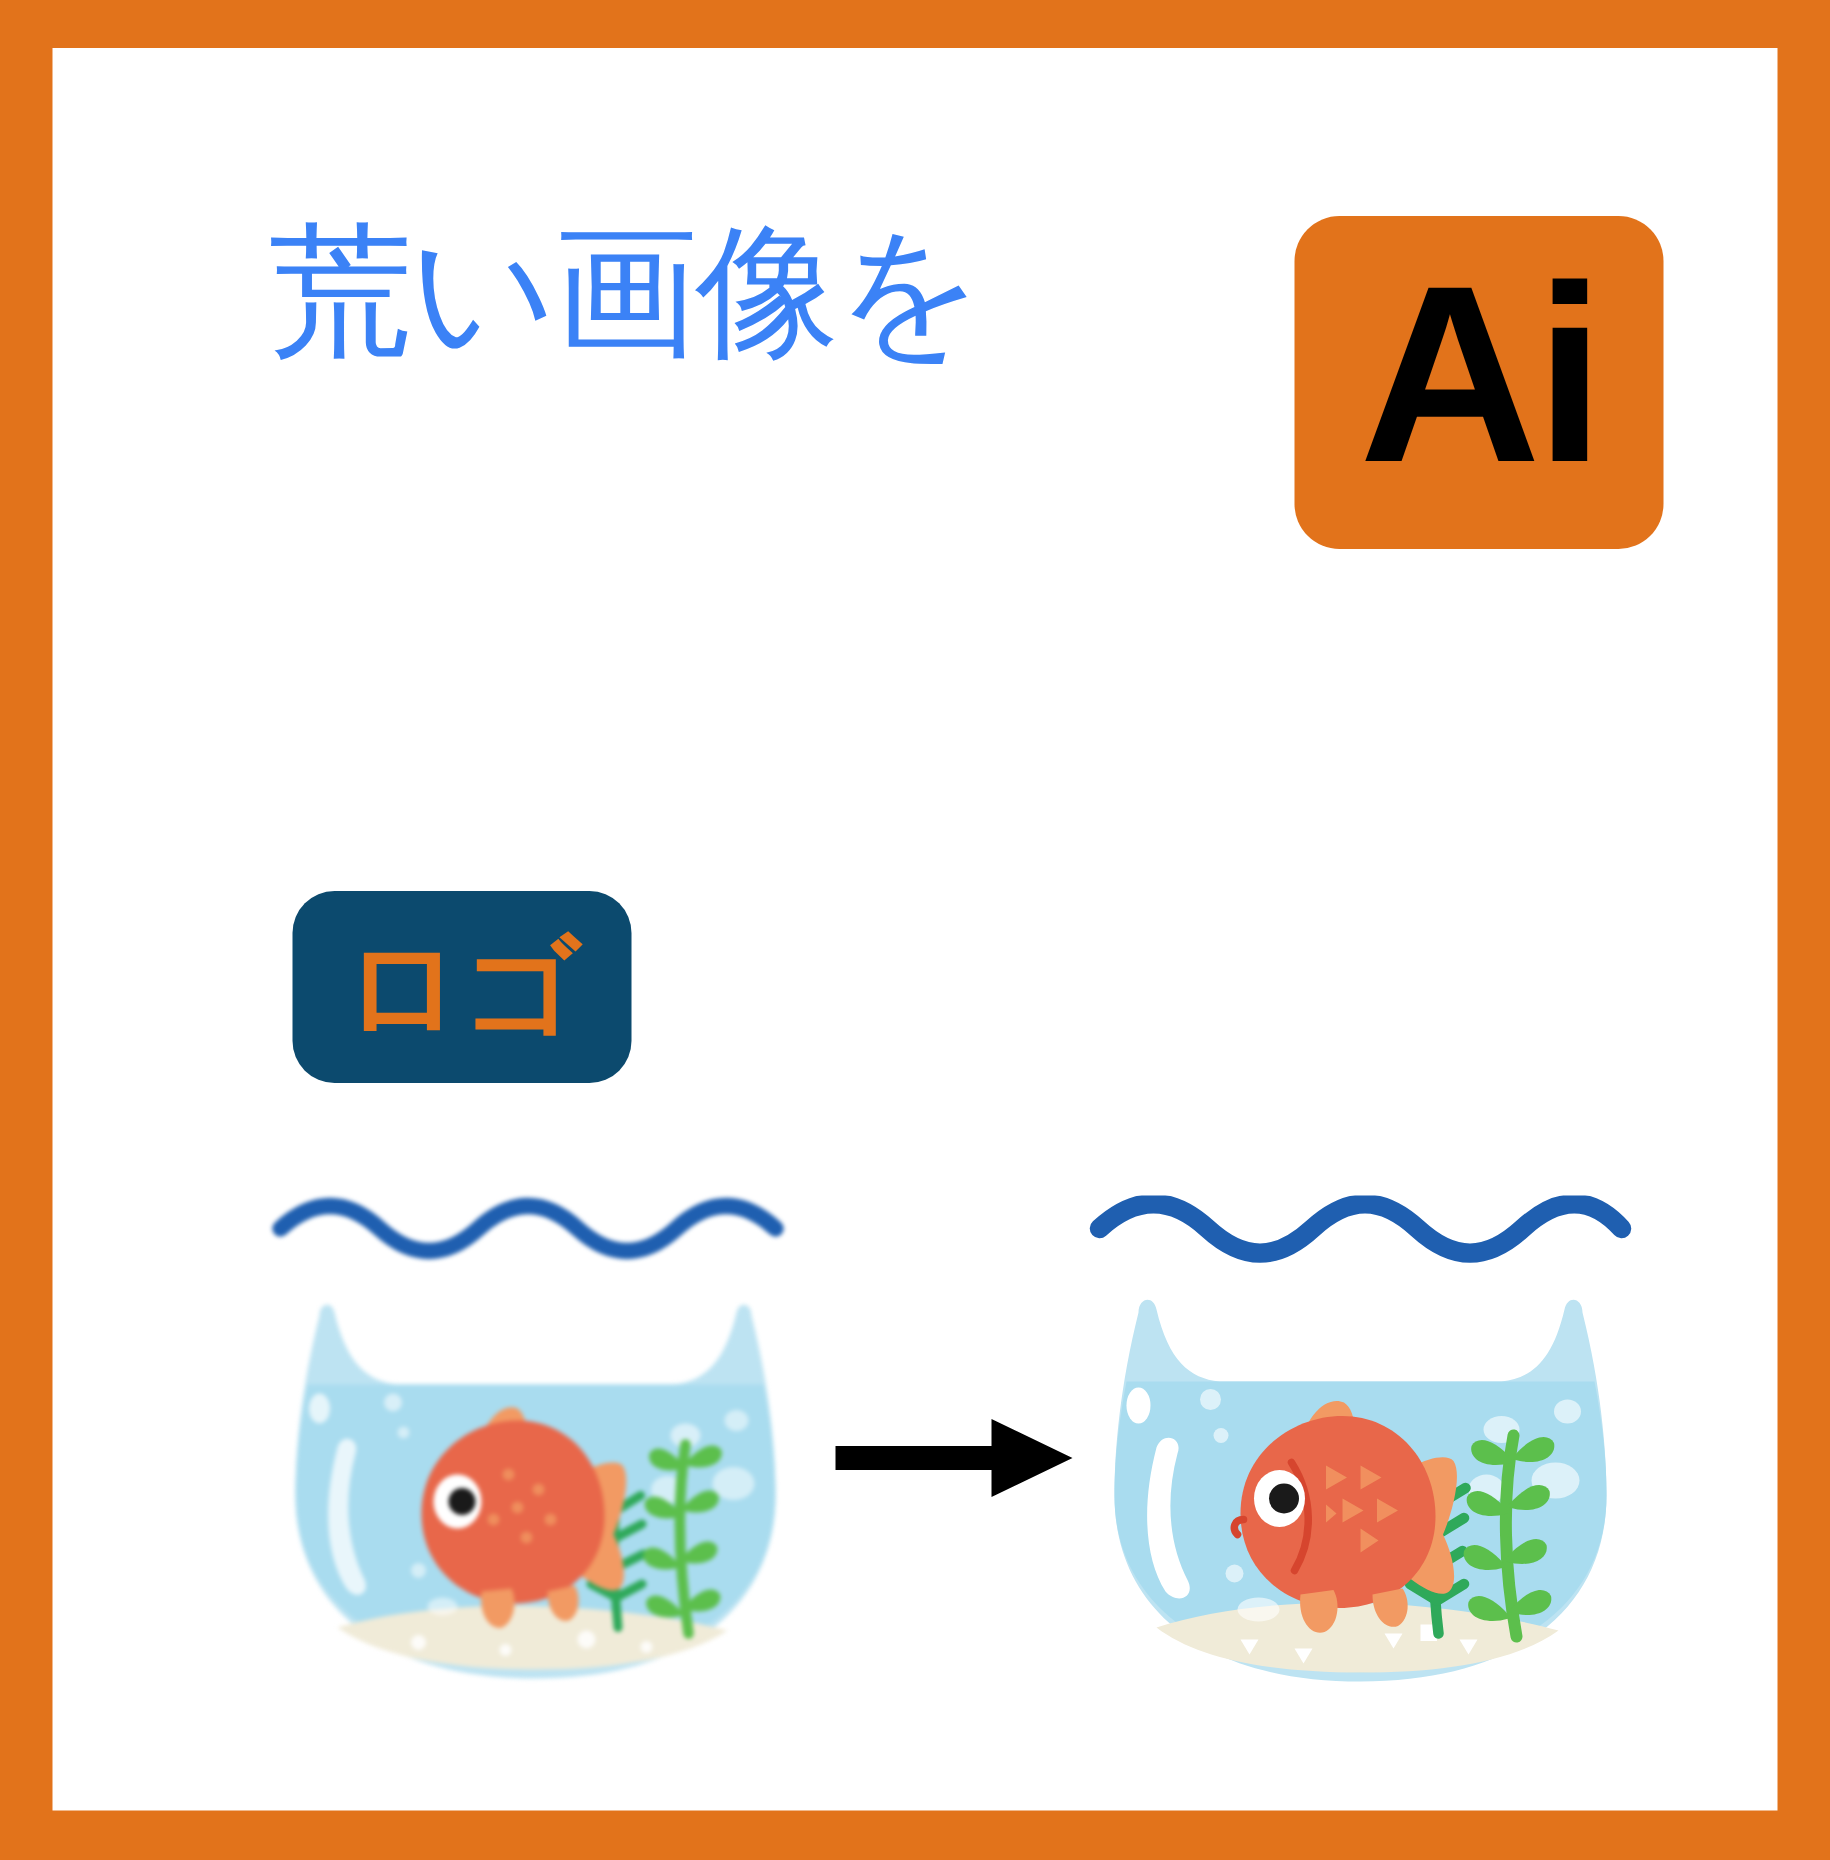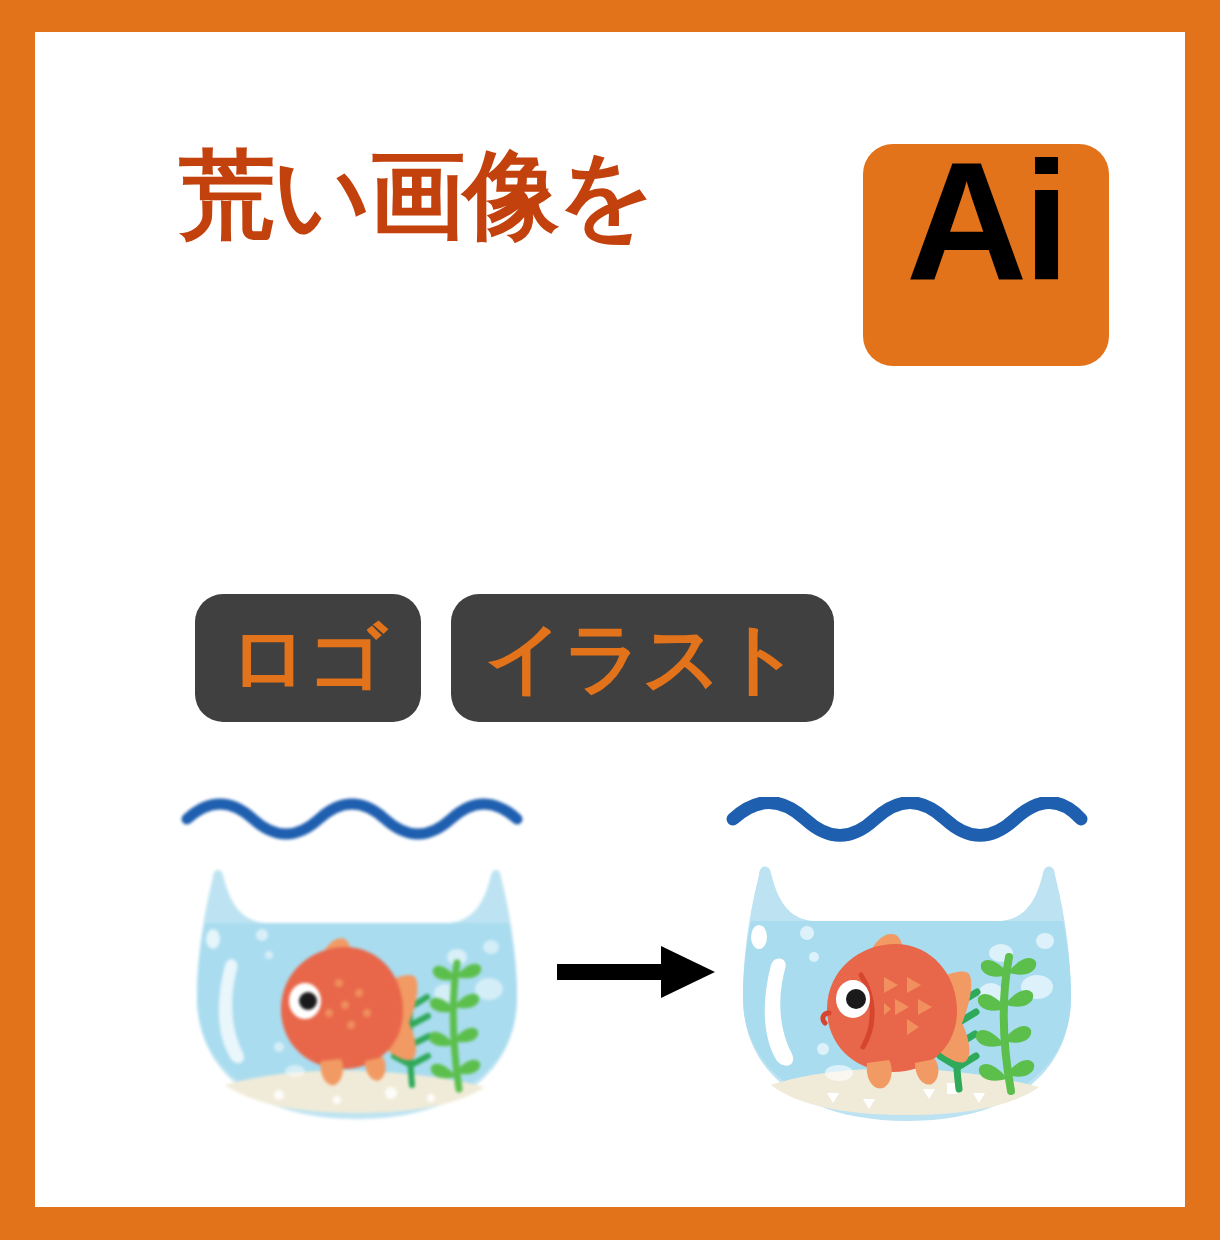--- a/index.html
+++ b/index.html
@@ -31,22 +31,22 @@
 
   
   .headline {
     position: absolute;
     left: 144px;
     top: 104px;
     width: 900px;
   }
 
   .headline-line {
-    color: #c2410c;
-    font-weight: 700;
+    color: #3b82f6;
+    font-weight: 400;
     letter-spacing: -0.5px;
     white-space: nowrap;
   }
 
   .line-jp-1 {
     font-size: 96px;
     line-height: 118px;
     letter-spacing: -2px;
   }
 
@@ -66,20 +66,21 @@
   
   .ai-badge {
     position: absolute;
     left: 828px;
     top: 112px;
     width: 246px;
     height: 222px;
     background: #E2731B;
     border-radius: 30px;
     display: flex;
+    align-items: center;
     justify-content: center;
   }
 
   .ai-badge-label {
     color: #000000;
     font-size: 168px;
     line-height: 168px;
     font-weight: 700;
     letter-spacing: -4px;
     transform: translateY(-6px);
@@ -89,21 +90,21 @@
   .tag-row {
     position: absolute;
     left: 160px;
     top: 562px;
     display: flex;
     gap: 30px;
     align-items: flex-start;
   }
 
   .tag-pill {
-    background: #404040;
+    background: #0c4a6e;
     border-radius: 28px;
     height: 128px;
     display: flex;
     align-items: center;
     justify-content: flex-start;
     padding: 0 34px;
   }
 
   .tag-pill-label {
     color: #E2731B;
@@ -153,23 +154,20 @@
       <div class="headline-line line-jp-1">荒い画像を</div>
     </div>
 
     <div class="ai-badge">
       <span class="ai-badge-label">Ai</span>
     </div>
 
     <div class="tag-row">
       <div class="tag-pill">
         <span class="tag-pill-label">ロゴ</span>
-      </div>
-      <div class="tag-pill">
-        <span class="tag-pill-label">イラスト</span>
       </div>
     </div>
 
     <div class="illustration-row">
 
       <div class="bowl-figure bowl-before">
         <svg viewBox="0 0 376 340" width="376" height="340">
 
           <path d="M 18 22 C 40 2, 62 2, 84 22 S 128 42, 150 22 S 194 2, 216 22 S 260 42, 282 22 S 326 2, 348 22" fill="none" stroke="#1F5FB0" stroke-width="11" stroke-linecap="round"></path>
 

